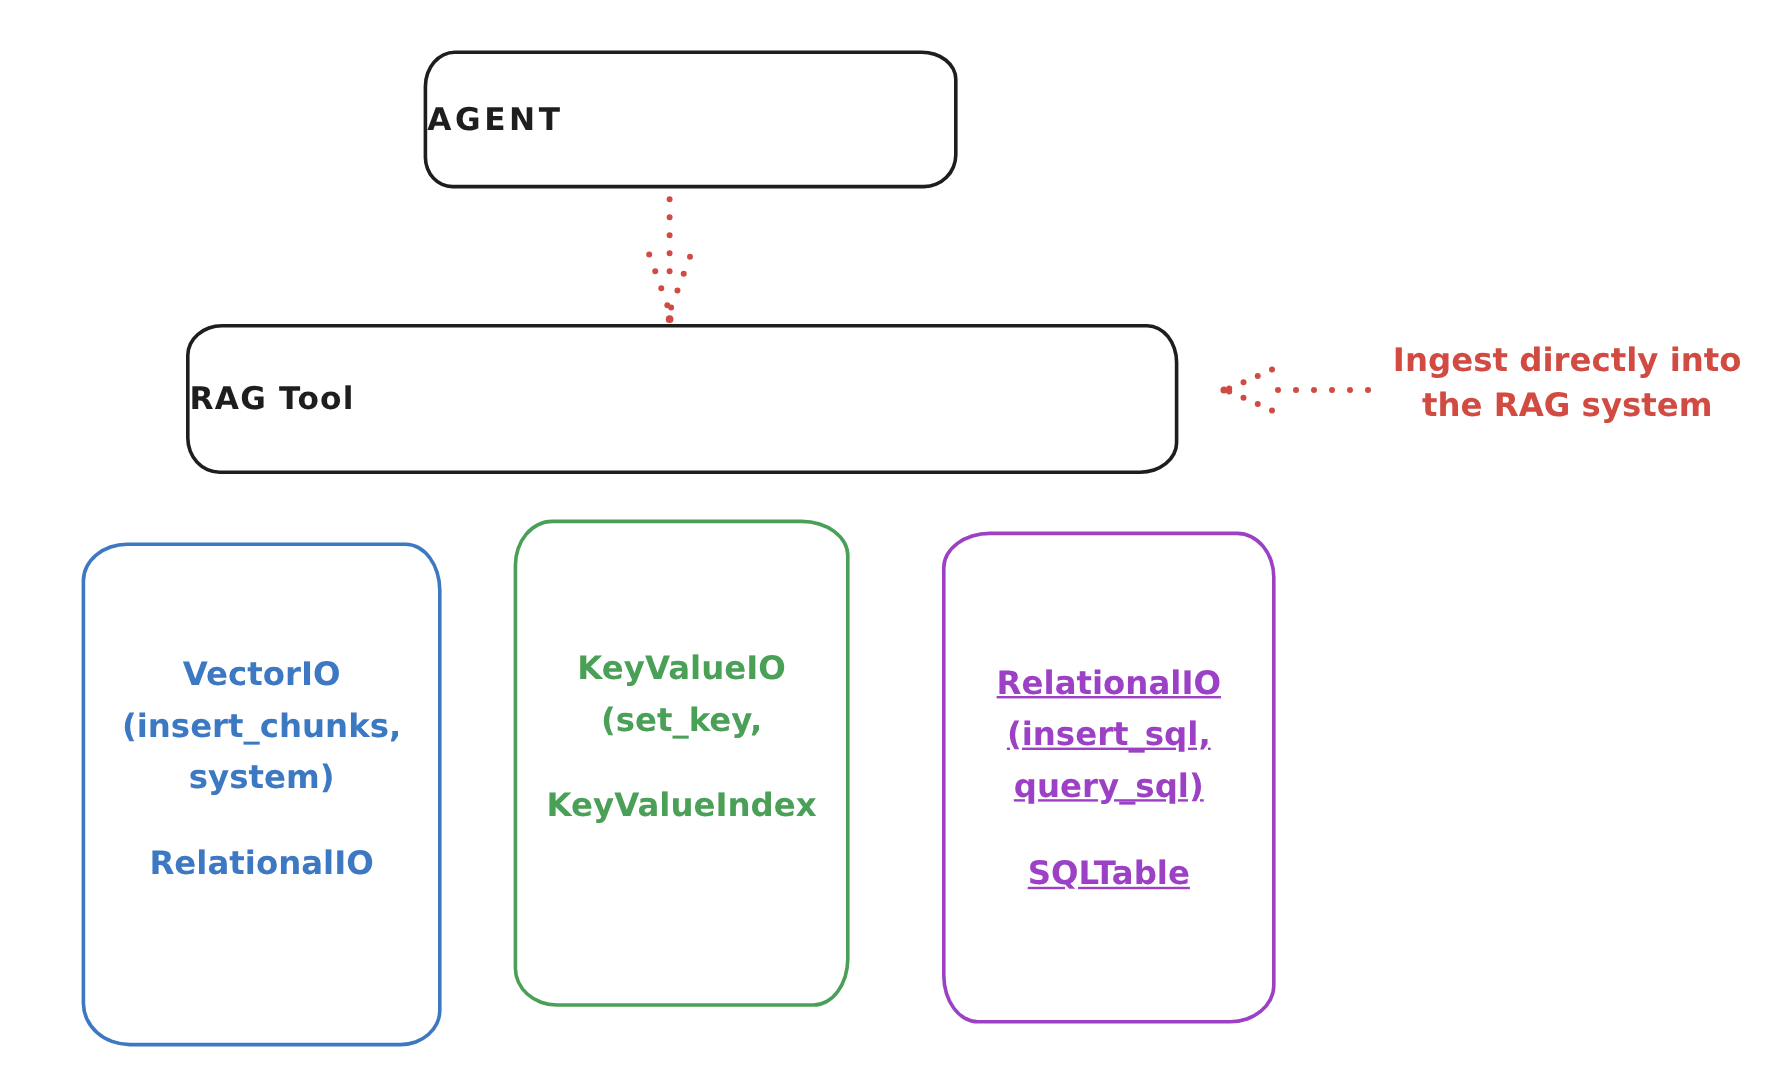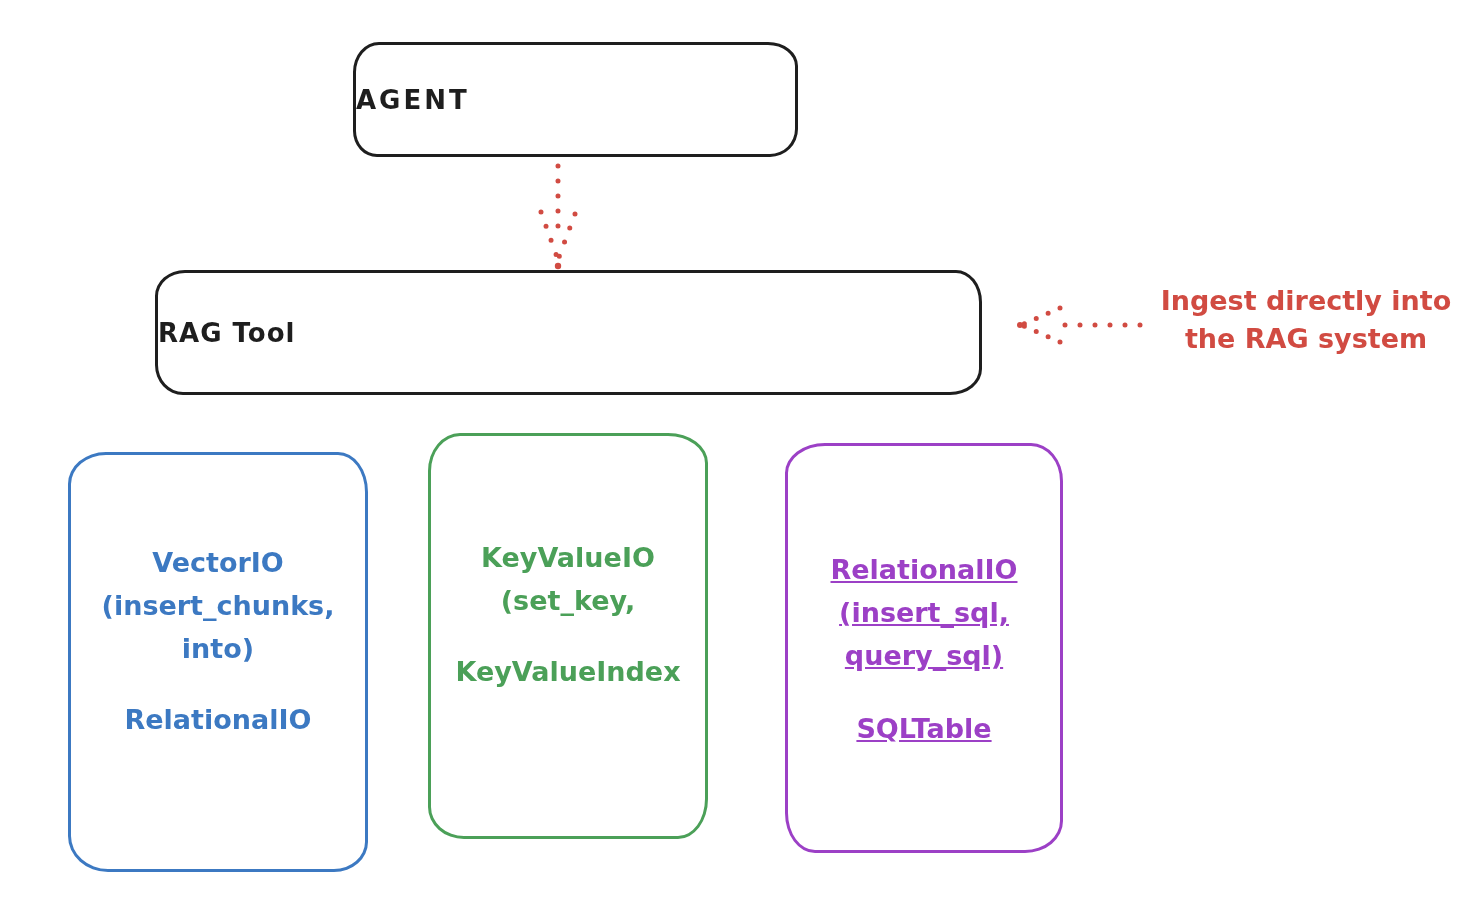--- a/index.html
+++ b/index.html
@@ -117,21 +117,21 @@
   </svg>
 
   <div class="annotation">
     <div>Ingest directly into</div>
     <div>the RAG system</div>
   </div>
 
   <div class="box backend vector-box">
     <div class="b-title">VectorIO</div>
     <div class="b-line">(insert_chunks,</div>
-    <div class="b-line">into)</div>
+    <div class="b-line">system)</div>
     <div class="b-index">RelationalIO</div>
   </div>
 
   <div class="box backend keyvalue-box">
     <div class="b-title">KeyValueIO</div>
     <div class="b-line">(set_key,</div>
     <div class="b-index">KeyValueIndex</div>
   </div>
 
   <div class="box backend relational-box">

